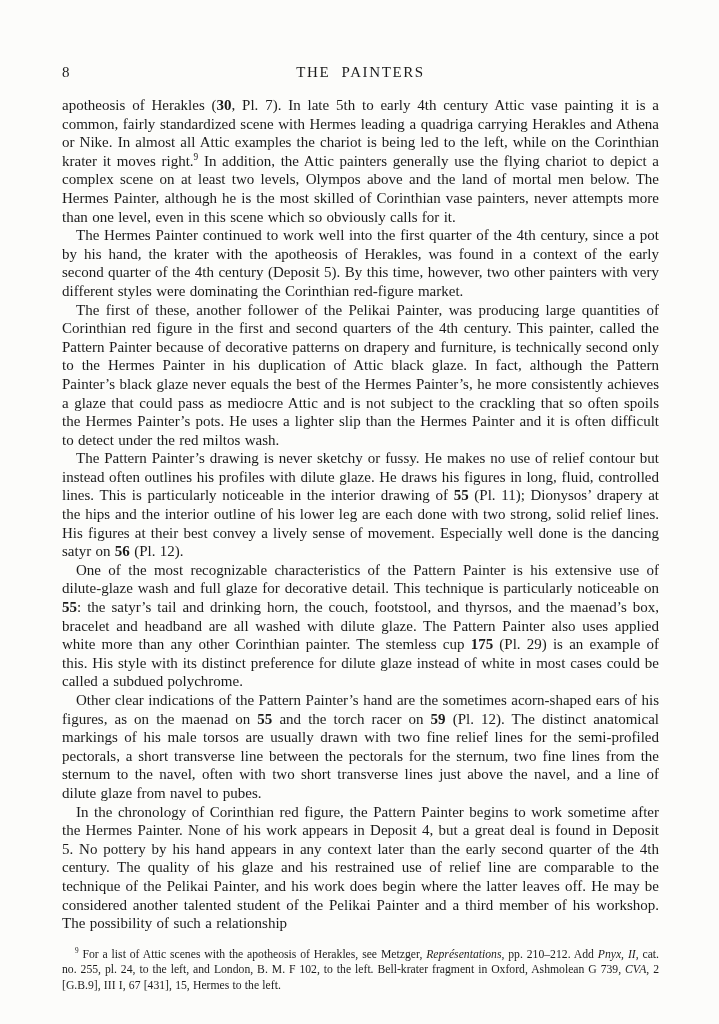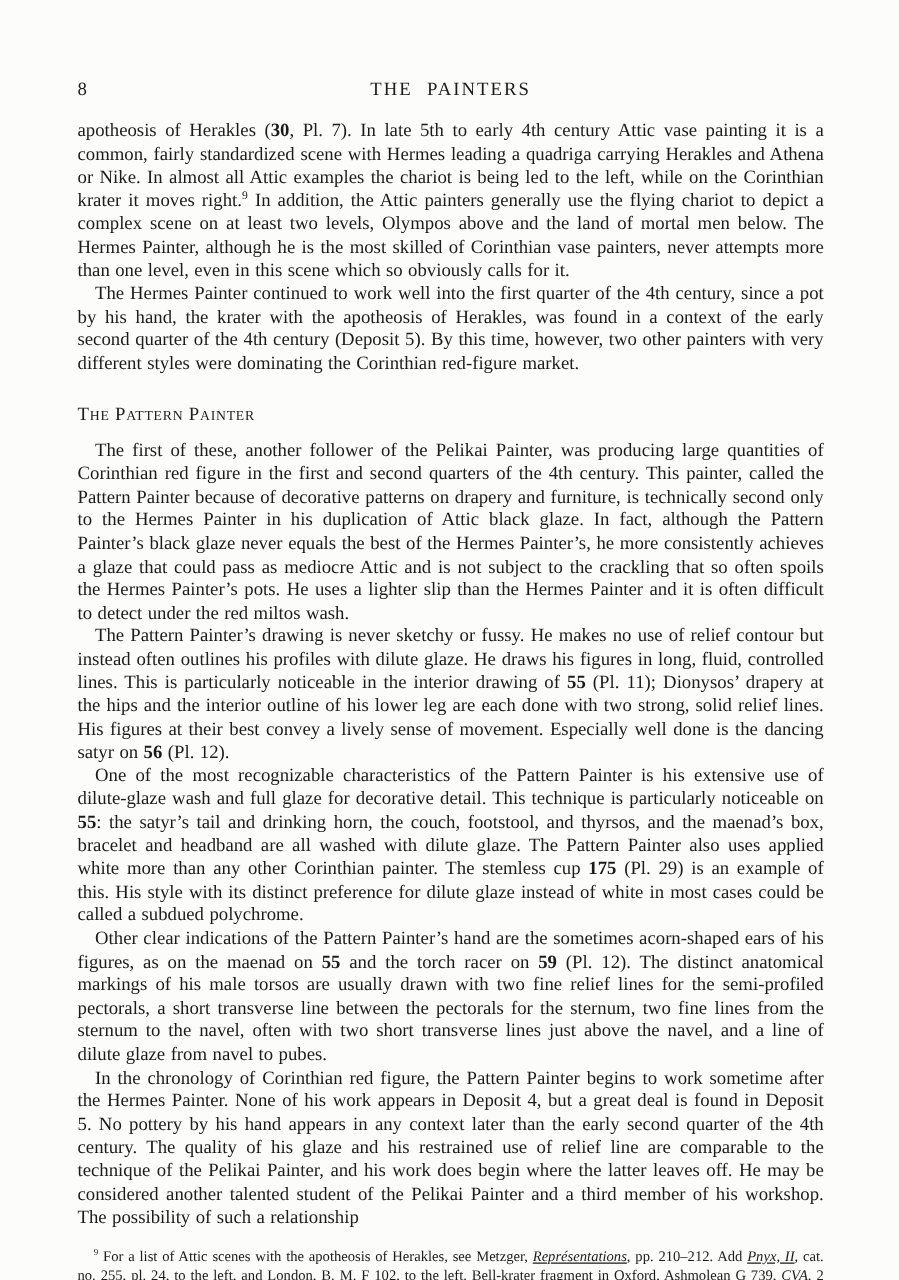--- a/index.html
+++ b/index.html
@@ -54,38 +54,37 @@
   .footnote {
     margin-top: 14px;
     font-size: 11.7px;
     line-height: 15.6px;
     text-align: justify;
     text-indent: 13px;
     word-spacing: 0.3px;
   }
   sup { font-size: 0.62em; line-height: 0; vertical-align: super; }
   .run-b { font-weight: bold; }
-  .run-i { font-style: italic; text-decoration: underline; }
+  .run-i { font-style: italic; }
 </style>
 </head>
 <body>
 
 <div class="page">
 
   <div class="running-head">
     <span class="page-num">8</span>
     <span>THE PAINTERS</span>
   </div>
 
   <div class="text-block">
 
     <p class="para no-indent"><span>apotheosis of Herakles (</span><span class="run-b">30</span><span>, Pl. 7). In late 5th to early 4th century Attic vase painting it is a common, fairly standardized scene with Hermes leading a quadriga carrying Herakles and Athena or Nike. In almost all Attic examples the chariot is being led to the left, while on the Corinthian krater it moves right.</span><sup>9</sup><span> In addition, the Attic painters generally use the flying chariot to depict a complex scene on at least two levels, Olympos above and the land of mortal men below. The Hermes Painter, although he is the most skilled of Corinthian vase painters, never attempts more than one level, even in this scene which so obviously calls for it.</span></p>
     <p class="para"><span>The Hermes Painter continued to work well into the first quarter of the 4th century, since a pot by his hand, the krater with the apotheosis of Herakles, was found in a context of the early second quarter of the 4th century (Deposit 5). By this time, however, two other painters with very different styles were dominating the Corinthian red-figure market.</span></p>
 
-    <h2 class="section-heading">The Pattern Painter</h2>
 
     <p class="para"><span>The first of these, another follower of the Pelikai Painter, was producing large quantities of Corinthian red figure in the first and second quarters of the 4th century. This painter, called the Pattern Painter because of decorative patterns on drapery and furniture, is technically second only to the Hermes Painter in his duplication of Attic black glaze. In fact, although the Pattern Painter’s black glaze never equals the best of the Hermes Painter’s, he more consistently achieves a glaze that could pass as mediocre Attic and is not subject to the crackling that so often spoils the Hermes Painter’s pots. He uses a lighter slip than the Hermes Painter and it is often difficult to detect under the red miltos wash.</span></p>
     <p class="para"><span>The Pattern Painter’s drawing is never sketchy or fussy. He makes no use of relief contour but instead often outlines his profiles with dilute glaze. He draws his figures in long, fluid, controlled lines. This is particularly noticeable in the interior drawing of </span><span class="run-b">55</span><span> (Pl. 11); Dionysos’ drapery at the hips and the interior outline of his lower leg are each done with two strong, solid relief lines. His figures at their best convey a lively sense of movement. Especially well done is the dancing satyr on </span><span class="run-b">56</span><span> (Pl. 12).</span></p>
     <p class="para"><span>One of the most recognizable characteristics of the Pattern Painter is his extensive use of dilute-glaze wash and full glaze for decorative detail. This technique is particularly noticeable on </span><span class="run-b">55</span><span>: the satyr’s tail and drinking horn, the couch, footstool, and thyrsos, and the maenad’s box, bracelet and headband are all washed with dilute glaze. The Pattern Painter also uses applied white more than any other Corinthian painter. The stemless cup </span><span class="run-b">175</span><span> (Pl. 29) is an example of this. His style with its distinct preference for dilute glaze instead of white in most cases could be called a subdued polychrome.</span></p>
     <p class="para"><span>Other clear indications of the Pattern Painter’s hand are the sometimes acorn-shaped ears of his figures, as on the maenad on </span><span class="run-b">55</span><span> and the torch racer on </span><span class="run-b">59</span><span> (Pl. 12). The distinct anatomical markings of his male torsos are usually drawn with two fine relief lines for the semi-profiled pectorals, a short transverse line between the pectorals for the sternum, two fine lines from the sternum to the navel, often with two short transverse lines just above the navel, and a line of dilute glaze from navel to pubes.</span></p>
     <p class="para"><span>In the chronology of Corinthian red figure, the Pattern Painter begins to work sometime after the Hermes Painter. None of his work appears in Deposit 4, but a great deal is found in Deposit 5. No pottery by his hand appears in any context later than the early second quarter of the 4th century. The quality of his glaze and his restrained use of relief line are comparable to the technique of the Pelikai Painter, and his work does begin where the latter leaves off. He may be considered another talented student of the Pelikai Painter and a third member of his workshop. The possibility of such a relationship</span></p>
 
     <div class="footnote"><sup>9</sup><span> For a list of Attic scenes with the apotheosis of Herakles, see Metzger, </span><span class="run-i">Représentations</span><span>, pp. 210–212. Add </span><span class="run-i">Pnyx, II</span><span>, cat. no. 255, pl. 24, to the left, and London, B. M. F 102, to the left. Bell-krater fragment in Oxford, Ashmolean G 739, </span><span class="run-i">CVA</span><span>, 2 [G.B.9], III I, 67 [431], 15, Hermes to the left.</span></div>
 
   </div>

